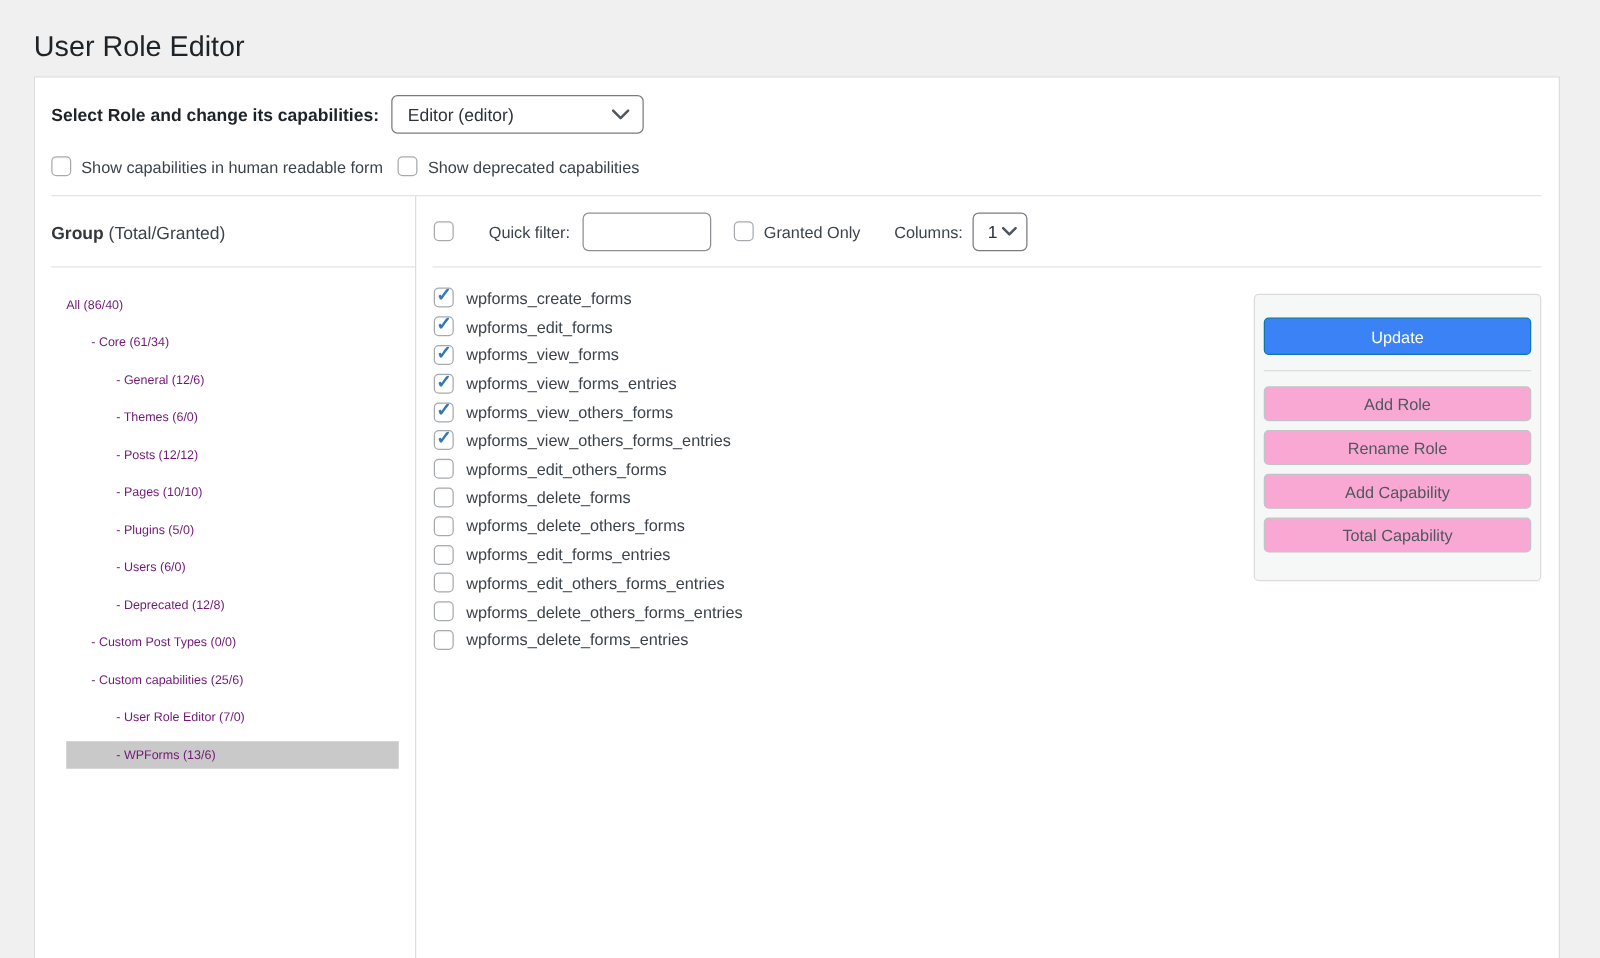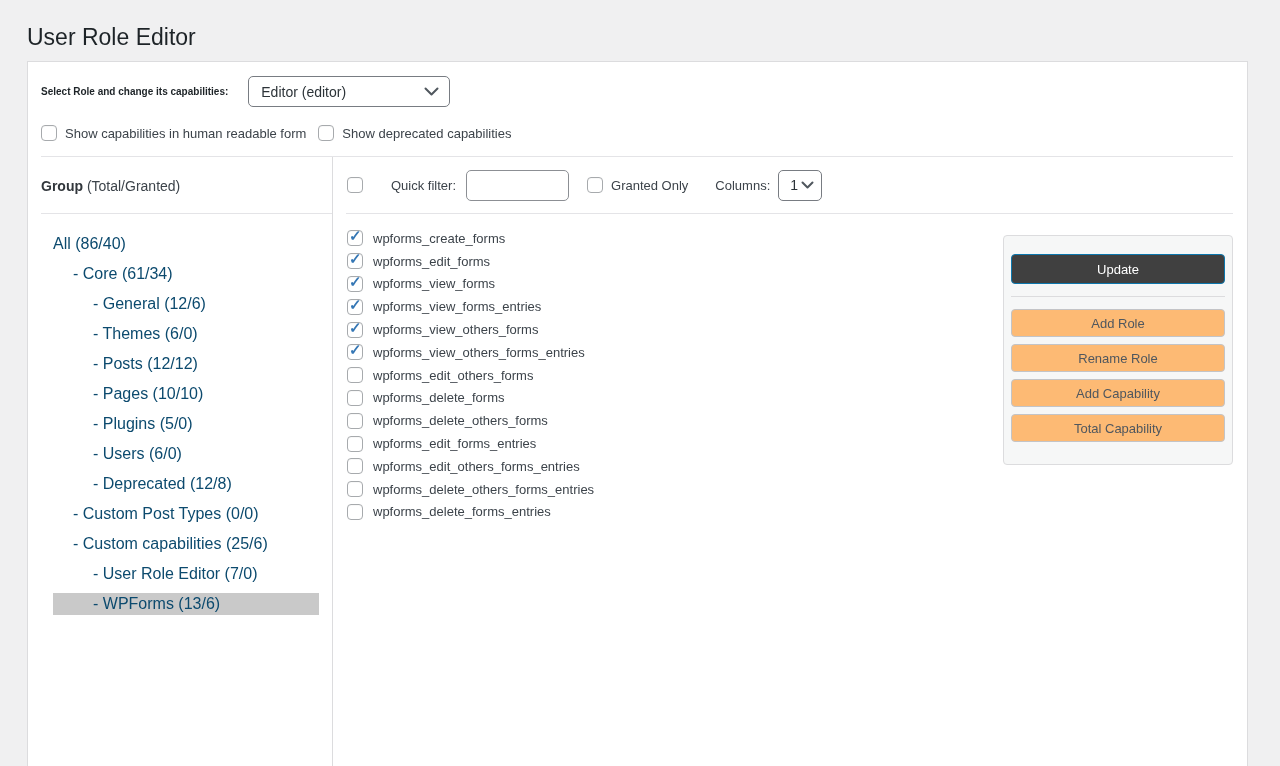--- a/index.html
+++ b/index.html
@@ -25,21 +25,21 @@
     left: 27px; top: 61px;
     width: 1221px; height: 712px;
     background: #fff;
     border: 1px solid #dcdcde;
     display: flex;
     flex-direction: column;
   }
   
   .panel-top { padding: 14px 14px 15px 13px; flex: none; }
   .role-row { display: flex; align-items: center; }
-  .role-label { font-size: 10px; font-weight: 700; color: #1d2327; margin-right: 20px; }
+  .role-label { font-size: 14px; font-weight: 700; color: #1d2327; margin-right: 10px; }
   .sel {
     height: 31px;
     border: 1px solid #787c82;
     border-radius: 5px;
     background: #fff;
     display: inline-flex;
     align-items: center;
     justify-content: space-between;
     font-size: 14px;
     color: #2c3338;
@@ -76,21 +76,21 @@
   .right-col { flex: 1; border-left: 1px solid #dcdcde; display: flex; flex-direction: column; }
   .group-header {
     flex: none;
     padding: 21px 0 0 13px;
     height: 56px;
     font-size: 14px;
     color: #3c434a;
   }
   .group-header b { font-weight: 700; color: #32373c; }
   .left-col .divider { margin-right: 0; }
-  .tree { padding: 15px 13px 0 25px; font-size: 16px; color: #0c4a6e; }
+  .tree { padding: 15px 13px 0 25px; font-size: 10px; color: #701a75; }
   .tree-row { height: 30px; display: flex; align-items: center; }
   .tree-inner {
     height: 22px; width: 100%;
     display: flex; align-items: center;
     cursor: pointer;
   }
   .tree-row.selected .tree-inner { background: #c9c9c9; }
   
   .filter-bar {
     flex: none;
@@ -127,28 +127,28 @@
     top: 21px; right: 14px;
     width: 230px;
     background: #f6f7f7;
     border: 1px solid #dcdcde;
     border-radius: 4px;
     padding: 18px 7px 22px;
   }
   .btn { display: block; width: 100%; border-radius: 4px; font-size: 13px; cursor: pointer; font-family: "Liberation Sans", sans-serif; }
   .btn-primary {
     height: 30px;
-    background: #404040;
+    background: #3b82f6;
     border: 1px solid #0c77ad;
     color: #fff;
   }
   .actions-divider { border-top: 1px solid #dcdcde; margin: 12px 0 12px; }
   .btn-secondary {
     height: 28px;
-    background: #fdba74;
+    background: #f9a8d4;
     border: 1px solid #c3c4c7;
     color: #50575e;
   }
   .btn-secondary + .btn-secondary { margin-top: 7px; }
   .chev { flex: none; }
 </style>
 </head>
 <body>
 
 <h1 class="page-title">User Role Editor</h1>

